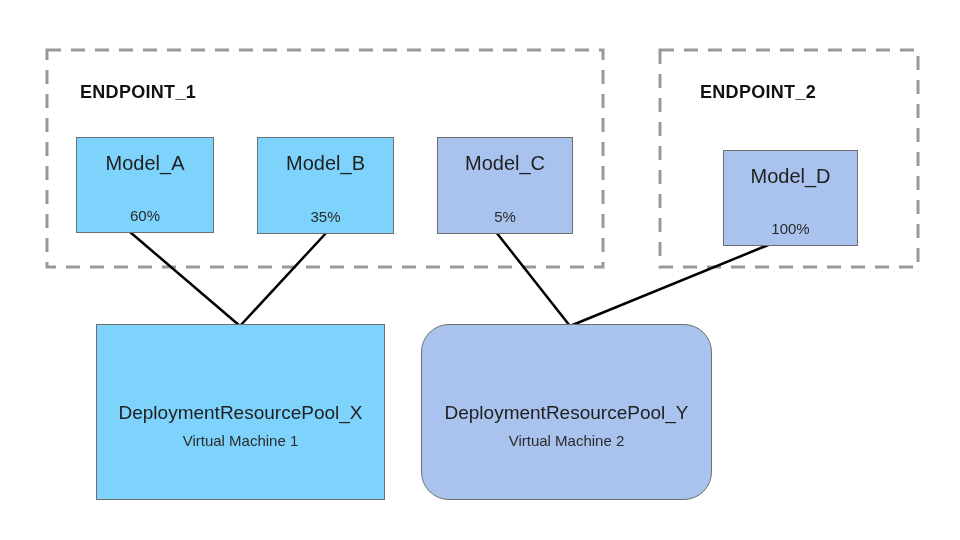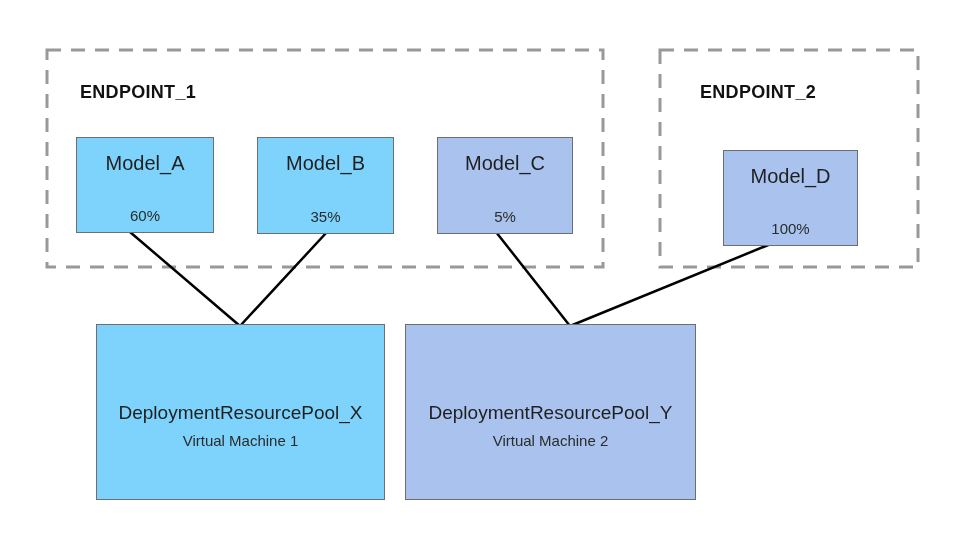--- a/index.html
+++ b/index.html
@@ -107,18 +107,18 @@
   <div class="model blue" style="left:723px; top:138px; width:135px; height:96px;margin-top:12px;">
     <div class="model-name">Model_D</div>
     <div class="model-pct">100%</div>
   </div>
 
   <div class="pool orange" style="left:96px; top:324px; width:289px; height:176px;">
     <div class="pool-name">DeploymentResourcePool_X</div>
     <div class="pool-vm">Virtual Machine 1</div>
   </div>
 
-  <div class="pool blue" style="left:405px; top:324px; width:291px; height:176px;">
+  <div class="pool blue" style="left:421px; top:324px; width:291px; height:176px;border-radius:28px;">
     <div class="pool-name">DeploymentResourcePool_Y</div>
     <div class="pool-vm">Virtual Machine 2</div>
   </div>
 
 </div>
 
 </body></html>

